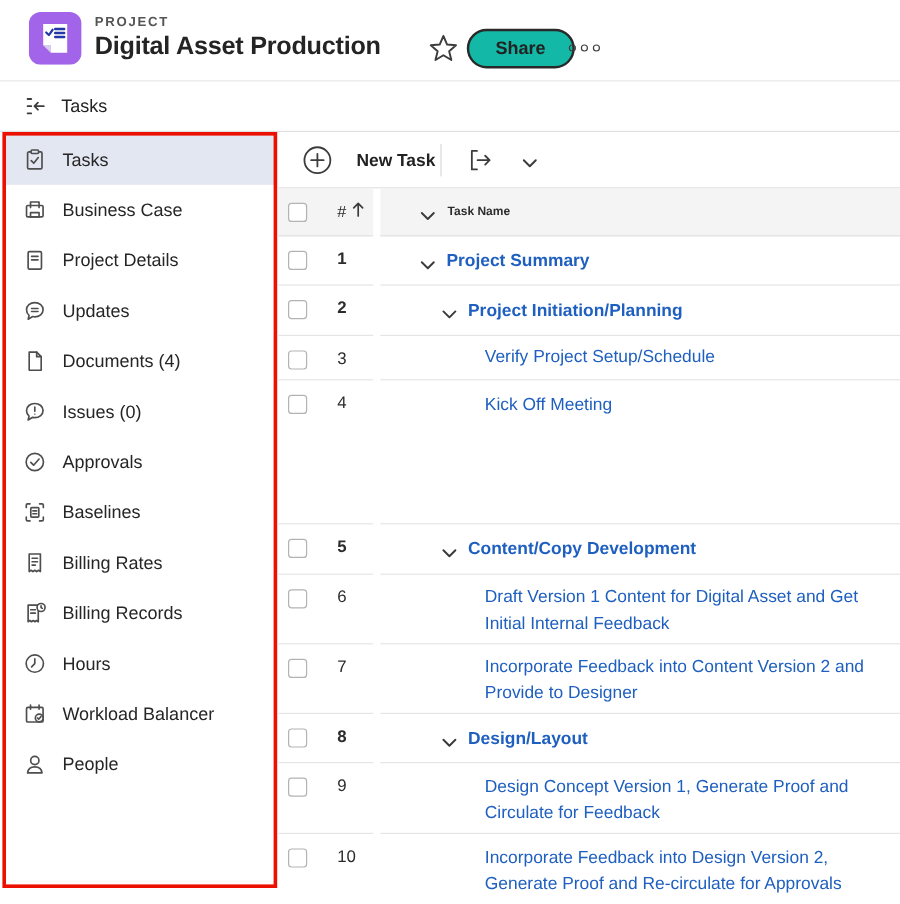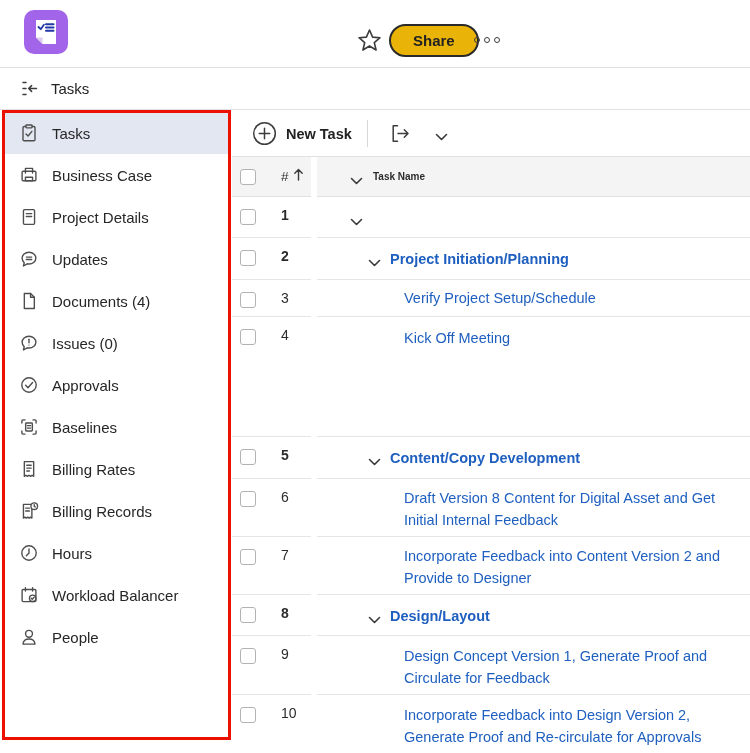--- a/index.html
+++ b/index.html
@@ -16,41 +16,41 @@
   body{font-family:"Liberation Sans",sans-serif;background:#fff;}
   .page{position:relative;width:750px;height:753px;overflow:hidden;background:#fff;}
 
   
   .header{position:absolute;left:0;top:0;width:750px;height:68px;border-bottom:1px solid var(--border-gray);background:#fff;}
   .proj-icon{position:absolute;left:24px;top:10px;width:44px;height:44px;}
   .title-block{position:absolute;left:79px;top:13px;}
   .proj-label{font-size:11px;font-weight:700;letter-spacing:1.4px;color:#545454;}
   .proj-title{font-size:21px;font-weight:700;color:#242424;margin-top:2px;letter-spacing:-0.2px;}
   .star-btn{position:absolute;left:356px;top:27px;width:27px;height:27px;cursor:pointer;}
-  .share-btn{position:absolute;left:389px;top:24px;height:33px;padding:0 22px;border:2px solid #292929;border-radius:17px;background:#eab308;display:flex;align-items:center;font-size:15px;font-weight:700;color:#222;cursor:pointer;}
+  .share-btn{position:absolute;left:389px;top:24px;height:33px;padding:0 22px;border:2px solid #292929;border-radius:17px;background:#14b8a6;display:flex;align-items:center;font-size:15px;font-weight:700;color:#222;cursor:pointer;}
   .more-btn{position:absolute;left:474px;top:33px;width:30px;height:14px;display:flex;align-items:center;gap:4px;cursor:pointer;}
   .more-btn i{display:block;width:6px;height:6px;border:1.4px solid #3e3e3e;border-radius:50%;}
 
   
   .crumbbar{position:absolute;left:0;top:68px;width:750px;height:42px;border-bottom:1px solid var(--border-gray);background:#fff;display:flex;align-items:center;padding-left:19px;}
   .crumb-icon{width:21px;height:21px;margin-right:11px;}
   .crumb-label{font-size:15px;color:#232323;}
 
   
   .sidebar{position:absolute;left:5px;top:112px;width:224px;}
   .side-item{height:42px;display:flex;align-items:center;padding-left:14px;gap:13px;cursor:pointer;color:#262626;font-size:15px;}
   .side-item.selected{background:var(--selected-bg);}
   .sicon{width:20px;height:20px;flex:0 0 20px;}
   .sicon svg{width:20px;height:20px;stroke:var(--icon-gray);stroke-width:1.25;fill:none;stroke-linecap:round;stroke-linejoin:round;}
   .red-box{position:absolute;left:2px;top:110px;width:229px;height:630px;border:3px solid var(--highlight-red);pointer-events:none;z-index:30;}
 
   
   .main{position:absolute;left:232px;top:110px;width:518px;height:643px;background:#fff;}
   .toolbar{position:relative;height:47px;border-bottom:1px solid var(--border-gray);}
-  .newtask-btn{position:absolute;left:20px;top:9px;height:29px;display:flex;align-items:center;gap:9px;cursor:pointer;}
+  .newtask-btn{position:absolute;left:20px;top:9px;height:29px;display:flex;align-items:center;gap:20px;cursor:pointer;}
   .newtask-btn svg{width:25px;height:25px;stroke:#3c3c3c;stroke-width:1.5;fill:none;stroke-linecap:round;}
   .newtask-label{font-size:14.5px;font-weight:700;color:#222;}
   .tool-divider{position:absolute;left:135px;top:10px;width:1px;height:27px;background:#D8D8D8;}
   .export-btn{position:absolute;left:156px;top:11px;width:25px;height:25px;cursor:pointer;}
   .export-btn svg{width:25px;height:25px;stroke:#3c3c3c;stroke-width:1.5;fill:none;stroke-linecap:round;stroke-linejoin:round;}
   .tool-chevron{position:absolute;left:203px;top:18px;width:13px;height:10px;cursor:pointer;}
 
   .chev{display:inline-block;width:13px;height:9px;}
   .chev svg{width:13px;height:9px;stroke:#3a3a3a;stroke-width:1.6;fill:none;stroke-linecap:round;stroke-linejoin:round;}
 
@@ -89,20 +89,24 @@
 
   <div class="header">
     <div class="proj-icon">
       <svg viewBox="0 0 44 44">
         <rect width="44" height="44" rx="10" fill="#A264E8"></rect>
         <path d="M12 10h20v24H18.5L12 27.5z" fill="#ffffff"></path>
         <path d="M12 27.5h6.5V34z" fill="#D9CBEE"></path>
         <path d="M14.5 17l2.2 2.2 3.2-4.4" stroke="#2237A8" stroke-width="1.8" fill="none" stroke-linecap="round" stroke-linejoin="round"></path>
         <path d="M22 14.2h7.5M22 17.5h7.5M22 20.8h7.5" stroke="#2237A8" stroke-width="2" stroke-linecap="round"></path>
       </svg>
+    </div>
+    <div class="title-block">
+      <div class="proj-label">PROJECT</div>
+      <div class="proj-title">Digital Asset Production</div>
     </div>
     <div class="star-btn">
       <svg viewBox="0 0 27 27" fill="none" stroke="#3c3c3c" stroke-width="1.6" stroke-linejoin="round">
         <path d="M13.5 3l3.1 7.1 7.4.6-5.7 5 1.8 7.3-6.6-4-6.6 4 1.8-7.3-5.7-5 7.4-.6z"></path>
       </svg>
     </div>
     <button class="share-btn">
       <span>Share</span>
     </button>
     <div class="more-btn">
@@ -316,20 +320,21 @@
     <div class="trow parent lvl0 h41">
       <div class="c1">
           <span class="cb"></span>
           <span class="rownum">1</span>
         </div>
       <div class="cgap"></div>
       <div class="c2">
           <span class="chev"><svg viewBox="0 0 13 9">
               <path d="M1.5 1.5l5 5 5-5"></path>
             </svg></span>
+          <span class="task-link">Project Summary</span>
         </div>
     </div>
 
     <div class="trow parent lvl1 h42">
       <div class="c1">
           <span class="cb"></span>
           <span class="rownum">2</span>
         </div>
       <div class="cgap"></div>
       <div class="c2">
@@ -376,21 +381,21 @@
         </div>
     </div>
 
     <div class="trow lvl2 h58">
       <div class="c1">
           <span class="cb"></span>
           <span class="rownum">6</span>
         </div>
       <div class="cgap"></div>
       <div class="c2" style="padding-top:8px;">
-          <span class="task-link">Draft Version 8 Content for Digital Asset and Get Initial Internal Feedback</span>
+          <span class="task-link">Draft Version 1 Content for Digital Asset and Get Initial Internal Feedback</span>
         </div>
     </div>
 
     <div class="trow lvl2 h58">
       <div class="c1">
           <span class="cb"></span>
           <span class="rownum">7</span>
         </div>
       <div class="cgap"></div>
       <div class="c2" style="padding-top:8px;">

